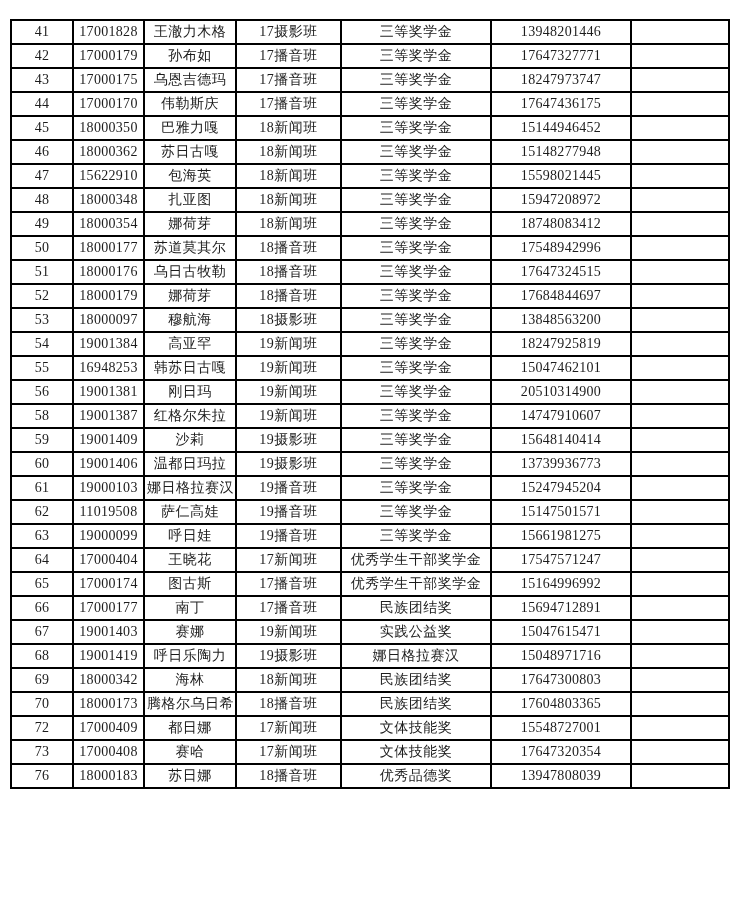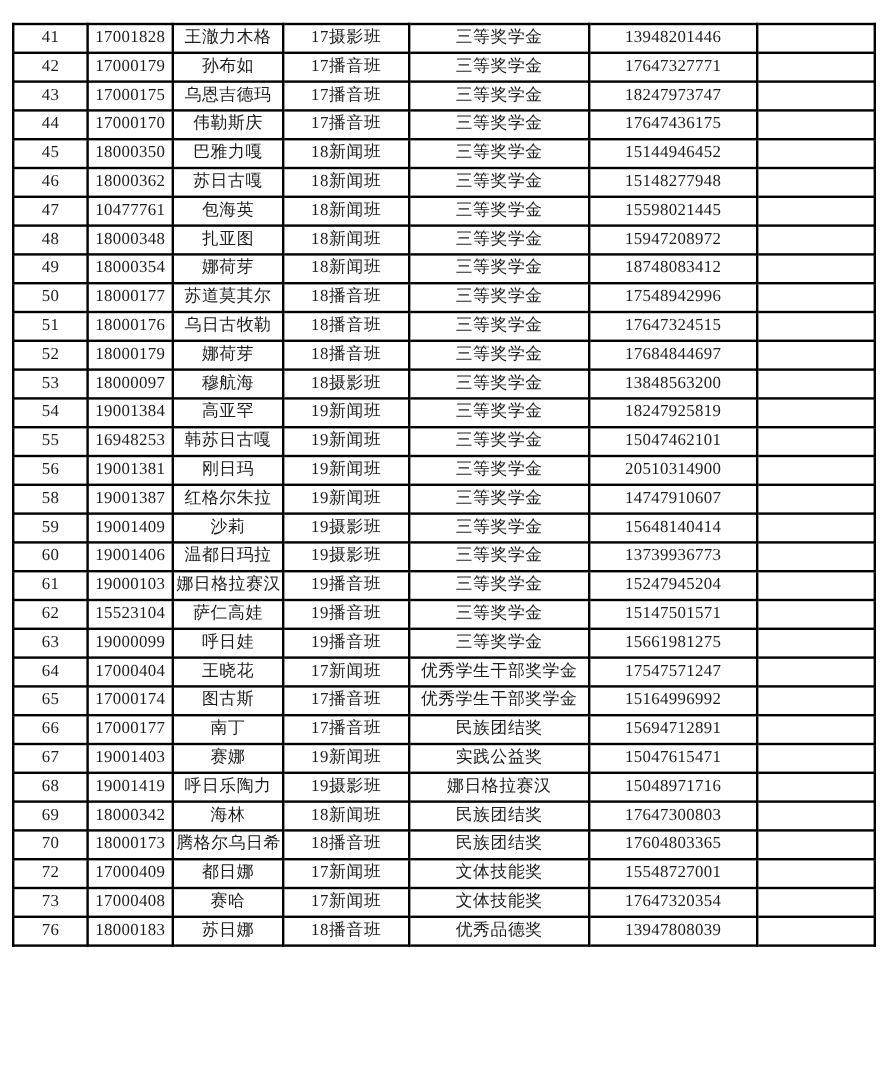--- a/index.html
+++ b/index.html
@@ -107,21 +107,21 @@
           <td class="num">46</td>
           <td class="num">18000362</td>
           <td class="cjk">苏日古嘎</td>
           <td class="cjk">18新闻班</td>
           <td class="cjk">三等奖学金</td>
           <td class="num">15148277948</td>
           <td></td>
         </tr>
         <tr>
           <td class="num">47</td>
-          <td class="num">10477761</td>
+          <td class="num">15622910</td>
           <td class="cjk">包海英</td>
           <td class="cjk">18新闻班</td>
           <td class="cjk">三等奖学金</td>
           <td class="num">15598021445</td>
           <td></td>
         </tr>
         <tr>
           <td class="num">48</td>
           <td class="num">18000348</td>
           <td class="cjk">扎亚图</td>
@@ -233,21 +233,21 @@
           <td class="num">61</td>
           <td class="num">19000103</td>
           <td class="cjk">娜日格拉赛汉</td>
           <td class="cjk">19播音班</td>
           <td class="cjk">三等奖学金</td>
           <td class="num">15247945204</td>
           <td></td>
         </tr>
         <tr>
           <td class="num">62</td>
-          <td class="num">15523104</td>
+          <td class="num">11019508</td>
           <td class="cjk">萨仁高娃</td>
           <td class="cjk">19播音班</td>
           <td class="cjk">三等奖学金</td>
           <td class="num">15147501571</td>
           <td></td>
         </tr>
         <tr>
           <td class="num">63</td>
           <td class="num">19000099</td>
           <td class="cjk">呼日娃</td>

